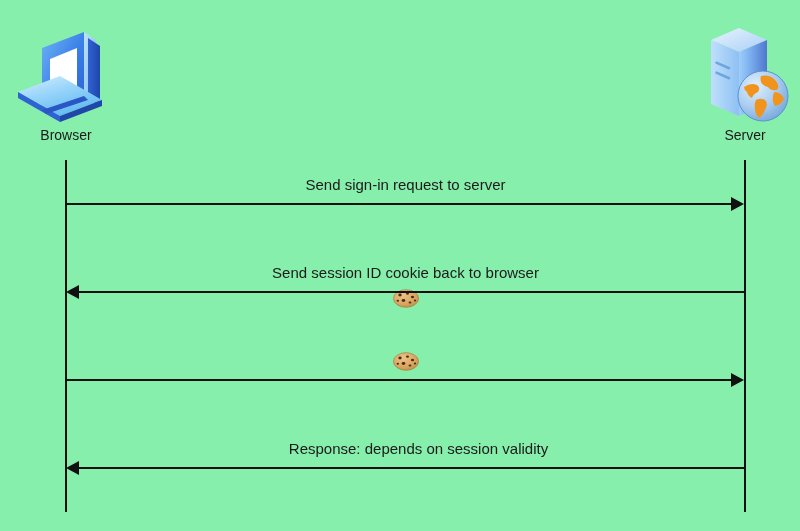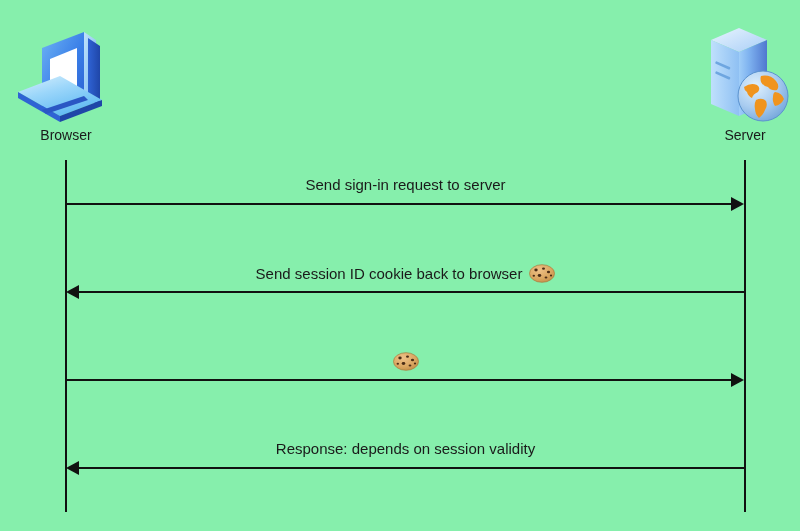--- a/index.html
+++ b/index.html
@@ -182,21 +182,21 @@
 
   <div class="lifeline" style="left:65px; top:160px; height:352px;"></div>
   <div class="lifeline" style="left:744px; top:160px; height:352px;"></div>
 
   <div class="msg-label" style="left:66px; top:176px; width:679px;">
     <span>Send sign-in request to server</span>
   </div>
   <div class="msg-line" style="left:66px; top:203px; width:668px;"></div>
   <div class="arrowhead right" style="left:731px; top:197px;"></div>
 
-  <div class="msg-label" style="left:66px; top:264px; width:679px;">
+  <div class="msg-label" style="left:66px; top:264px; width:679px;flex-direction:column;">
     <span>Send session ID cookie back to browser</span>
     <span class="cookie">
       <svg width="26" height="19" viewBox="0 0 26 19">
         <defs>
           <radialGradient id="ckGrad" cx="0.38" cy="0.3" r="0.85">
             <stop offset="0%" stop-color="#eec188"></stop>
             <stop offset="60%" stop-color="#d9a55f"></stop>
             <stop offset="100%" stop-color="#bb8742"></stop>
           </radialGradient>
         </defs>
@@ -224,19 +224,19 @@
         <ellipse cx="10.5" cy="11.5" rx="1.8" ry="1.4" fill="#4a2c16"></ellipse>
         <ellipse cx="17" cy="13.5" rx="1.4" ry="1.1" fill="#4a2c16"></ellipse>
         <ellipse cx="4.8" cy="11.8" rx="1.2" ry="1" fill="#4a2c16"></ellipse>
         <ellipse cx="22" cy="11.5" rx="1.1" ry="0.9" fill="#4a2c16"></ellipse>
       </svg>
     </span>
   </div>
   <div class="msg-line" style="left:66px; top:379px; width:668px;"></div>
   <div class="arrowhead right" style="left:731px; top:373px;"></div>
 
-  <div class="msg-label" style="left:66px; top:440px; width:679px;">
+  <div class="msg-label" style="left:66px; top:440px; width:679px;padding-left:13px;">
     <span>Response: depends on session validity</span>
   </div>
   <div class="msg-line" style="left:77px; top:467px; width:668px;"></div>
   <div class="arrowhead left" style="left:66px; top:461px;"></div>
 
 </div>
 
 </body></html>

